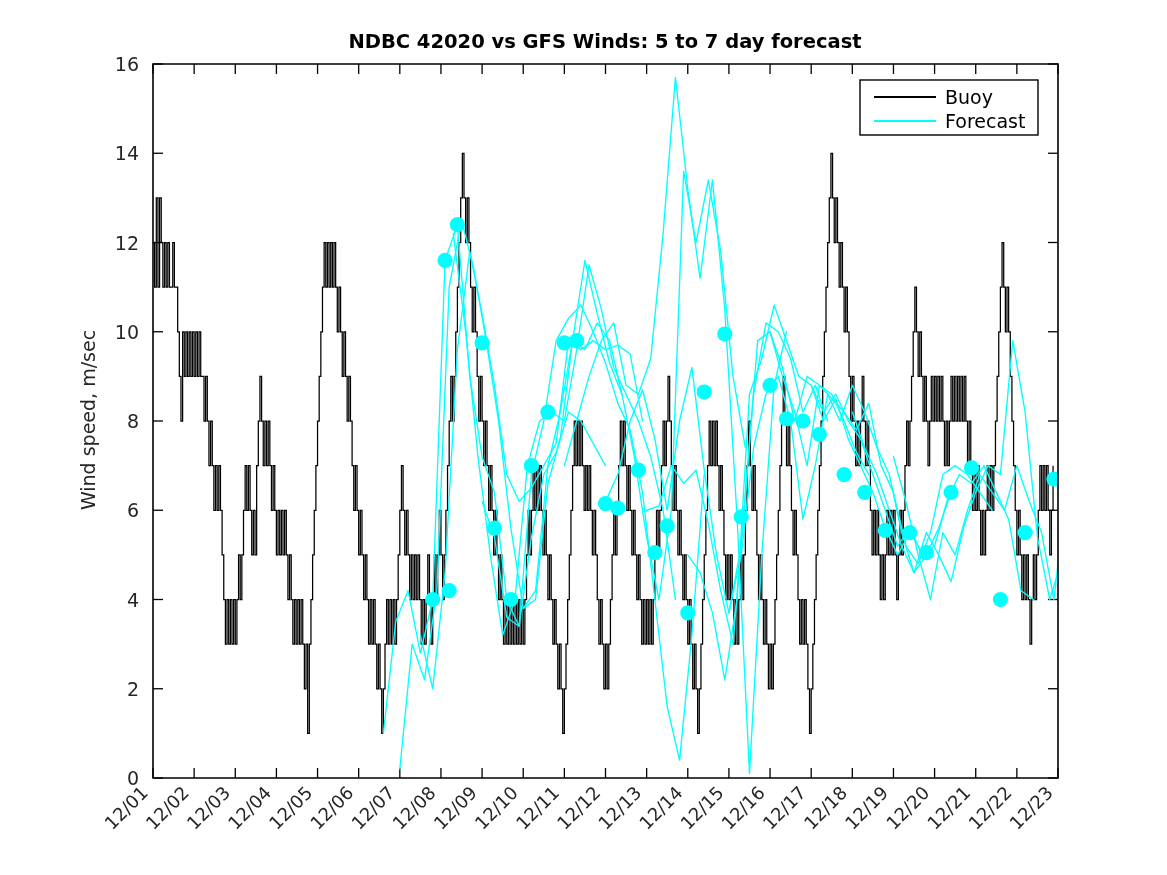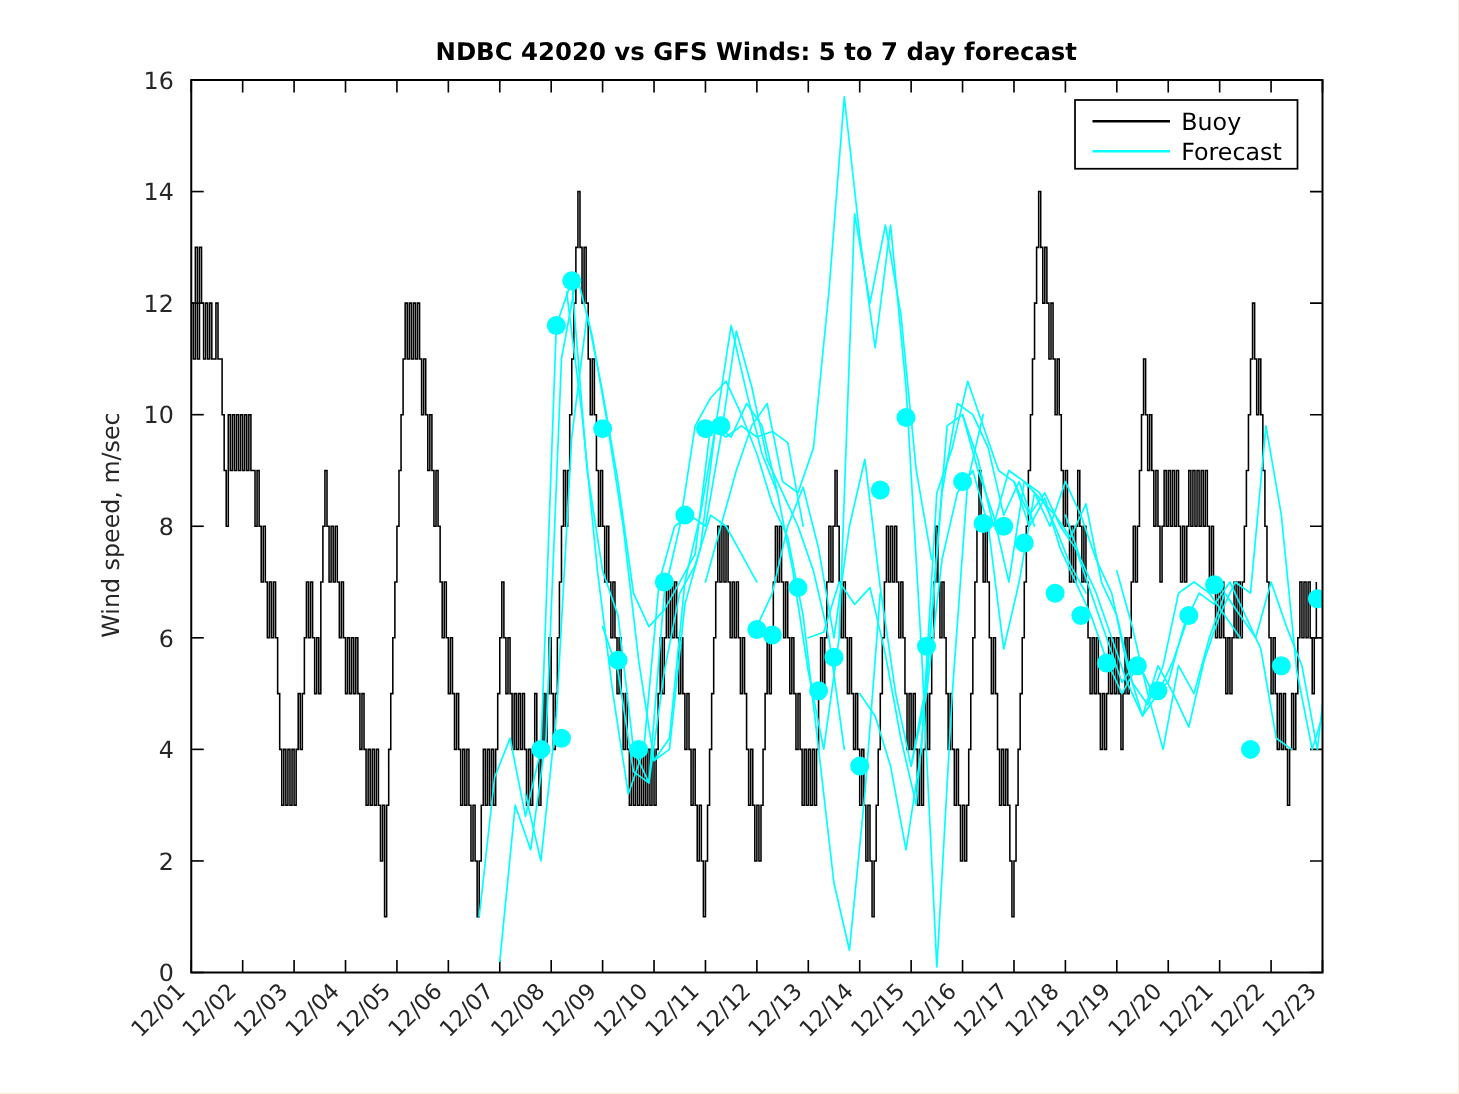--- a/index.html
+++ b/index.html
@@ -3,21 +3,21 @@
 <meta charset="utf-8">
 <style>
   html, body {
     margin: 0; padding: 0;
     background: #ffffff;
   }
   #page {
     position: relative;
     width: 1167px;
     height: 875px;
-    background: #fdba74;
+    background: #bef264;
     font-family: "DejaVu Sans", "Liberation Sans", sans-serif;
     overflow: hidden;
   }
   #chart-svg { display: block; }
   .title-text {
     font-family: "DejaVu Sans", "Liberation Sans", sans-serif;
     font-size: 19.5px;
     font-weight: bold;
     fill: #000000;
   }

